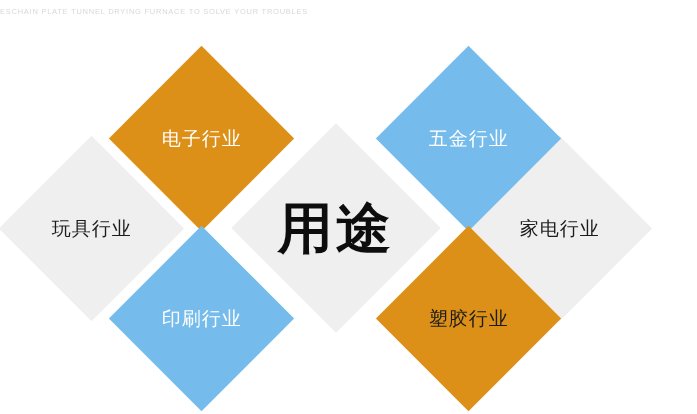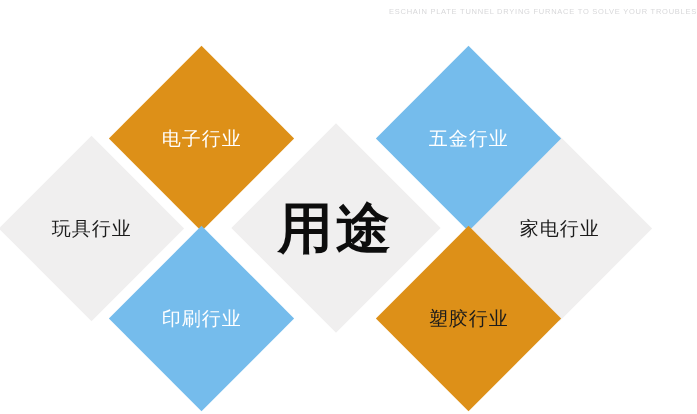--- a/index.html
+++ b/index.html
@@ -22,21 +22,21 @@
 
   
   #header-bar {
     position: absolute;
     left: 0;
     top: 0;
     width: 697px;
     height: 22px;
     display: flex;
     align-items: center;
-    justify-content: flex-end;
+    justify-content: flex-start;
   }
   #header-tagline {
     font-size: 7.5px;
     letter-spacing: 0.75px;
     color: #d8d8da;
     white-space: nowrap;
     font-weight: 400;
     text-transform: uppercase;
     font-family: "Liberation Sans", "DejaVu Sans", sans-serif;
   }

